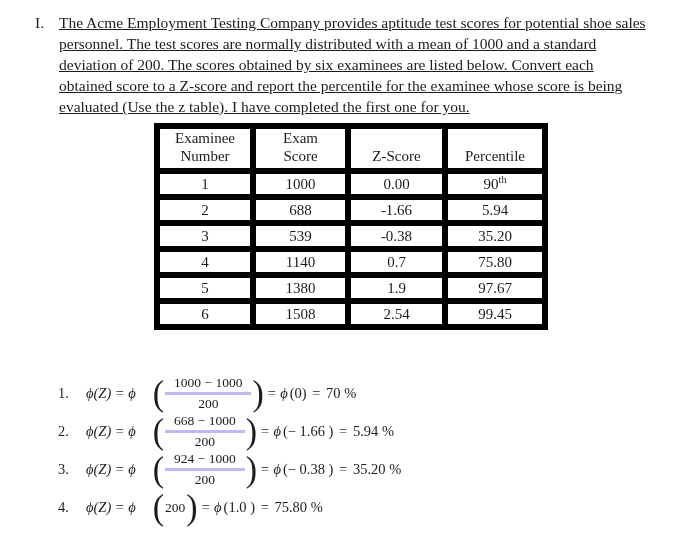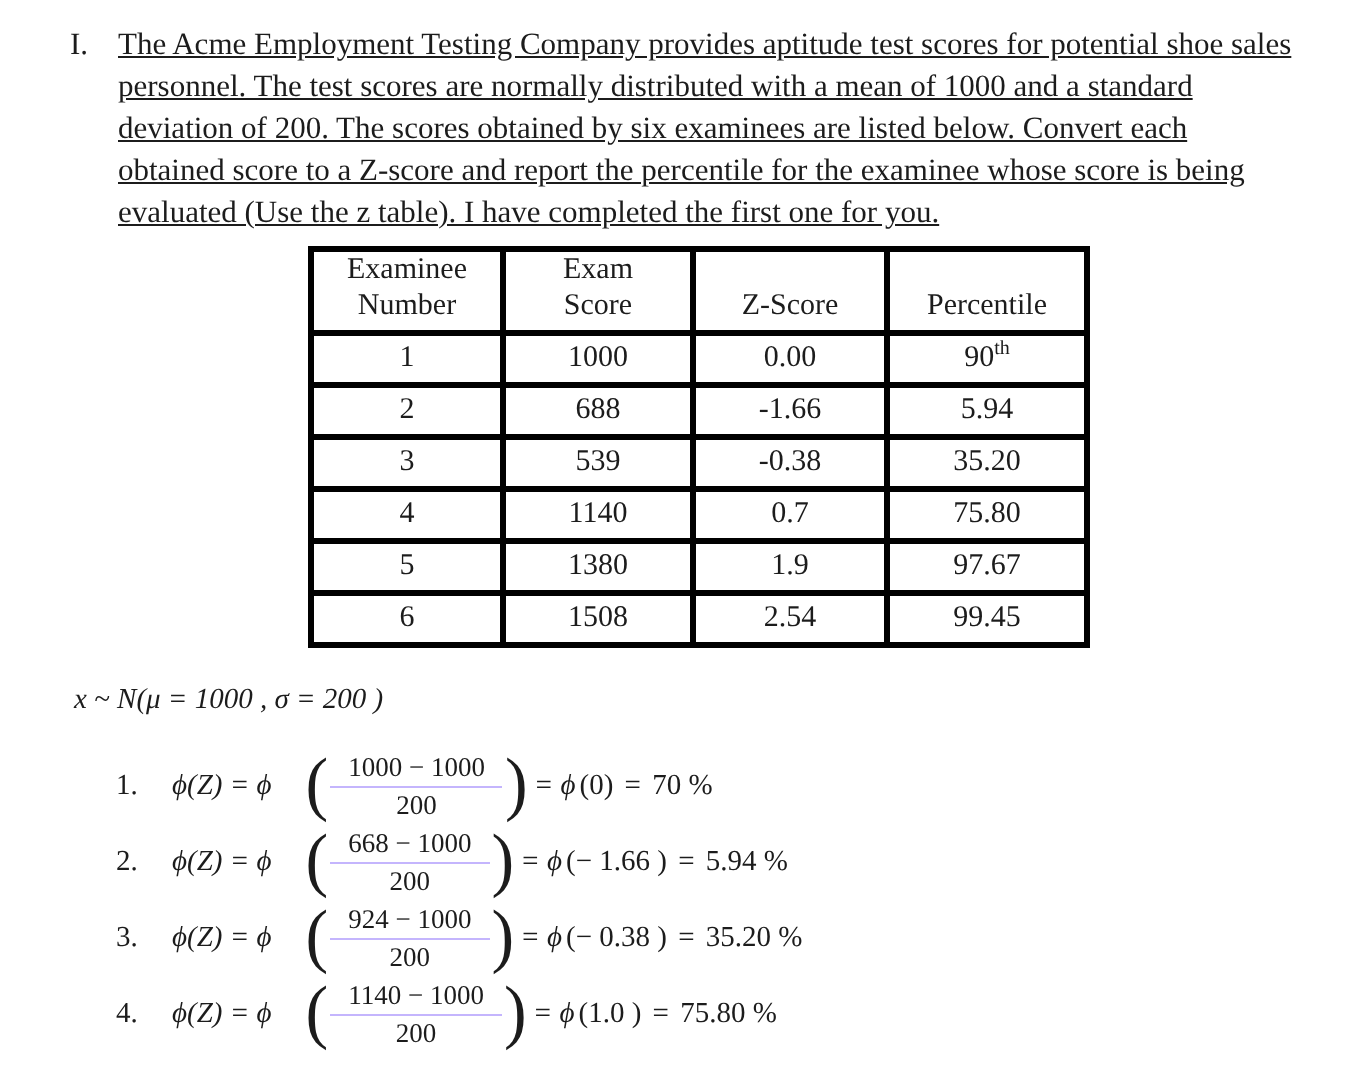--- a/index.html
+++ b/index.html
@@ -36,21 +36,21 @@
     top: 123px;
     border-collapse: collapse;
     table-layout: fixed;
     font-size: 15px;
   }
   .score-table col.c1 { width: 96px; }
   .score-table col.c2 { width: 95px; }
   .score-table col.c3 { width: 97px; }
   .score-table col.c4 { width: 100px; }
   .score-table th, .score-table td {
-    border: 3px solid #000000;
+    border: 6px solid #000000;
     text-align: center;
     font-weight: normal;
   }
   .score-table th {
     height: 36px;
     vertical-align: bottom;
     padding-bottom: 3px;
     white-space: pre-line;
     line-height: 18px;
   }
@@ -92,21 +92,21 @@
     padding: 0 1px;
     transform: scaleY(1.05);
   }
   .frac {
     display: inline-flex;
     flex-direction: column;
     align-items: center;
     font-size: 13.5px;
     line-height: 16px;
   }
-  .numer { border-bottom: 1px solid #c4b5fd; padding: 0 9px 1px 9px; }
+  .numer { border-bottom: 3px solid #c4b5fd; padding: 0 9px 1px 9px; }
   .denom { padding-top: 1px; }
   .mtail { margin-left: 2px; }
   .mphi  { font-style: italic; }
 </style>
 </head>
 <body>
 
 <div class="page">
 
   <div class="problem">
@@ -164,21 +164,20 @@
       </tr>
       <tr>
         <td>6</td>
         <td>1508</td>
         <td>2.54</td>
         <td>99.45</td>
       </tr>
     </tbody>
   </table>
 
-  <div class="dist">x ~ N(μ = 1000 , σ = 200 )</div>
 
   <div class="worklist">
 
     <div class="formula">
       <span class="fnum">1.</span>
       <span class="mlead">ϕ(Z) = ϕ</span>
       <span class="bp">(</span>
       <span class="frac">
         <span class="numer">1000 − 1000</span>
         <span class="denom">200</span>
@@ -218,21 +217,20 @@
       <span class="mtail">(− 0.38 )</span>
       <span class="mtail"> = </span>
       <span class="mtail">35.20 %</span>
     </div>
 
     <div class="formula">
       <span class="fnum">4.</span>
       <span class="mlead">ϕ(Z) = ϕ</span>
       <span class="bp">(</span>
       <span class="frac">
-        <span class="numer">1140 − 1000</span>
         <span class="denom">200</span>
       </span>
       <span class="bp">)</span>
       <span class="mtail mphi">= ϕ</span>
       <span class="mtail">(1.0 )</span>
       <span class="mtail"> = </span>
       <span class="mtail">75.80 %</span>
     </div>
 
   </div>

